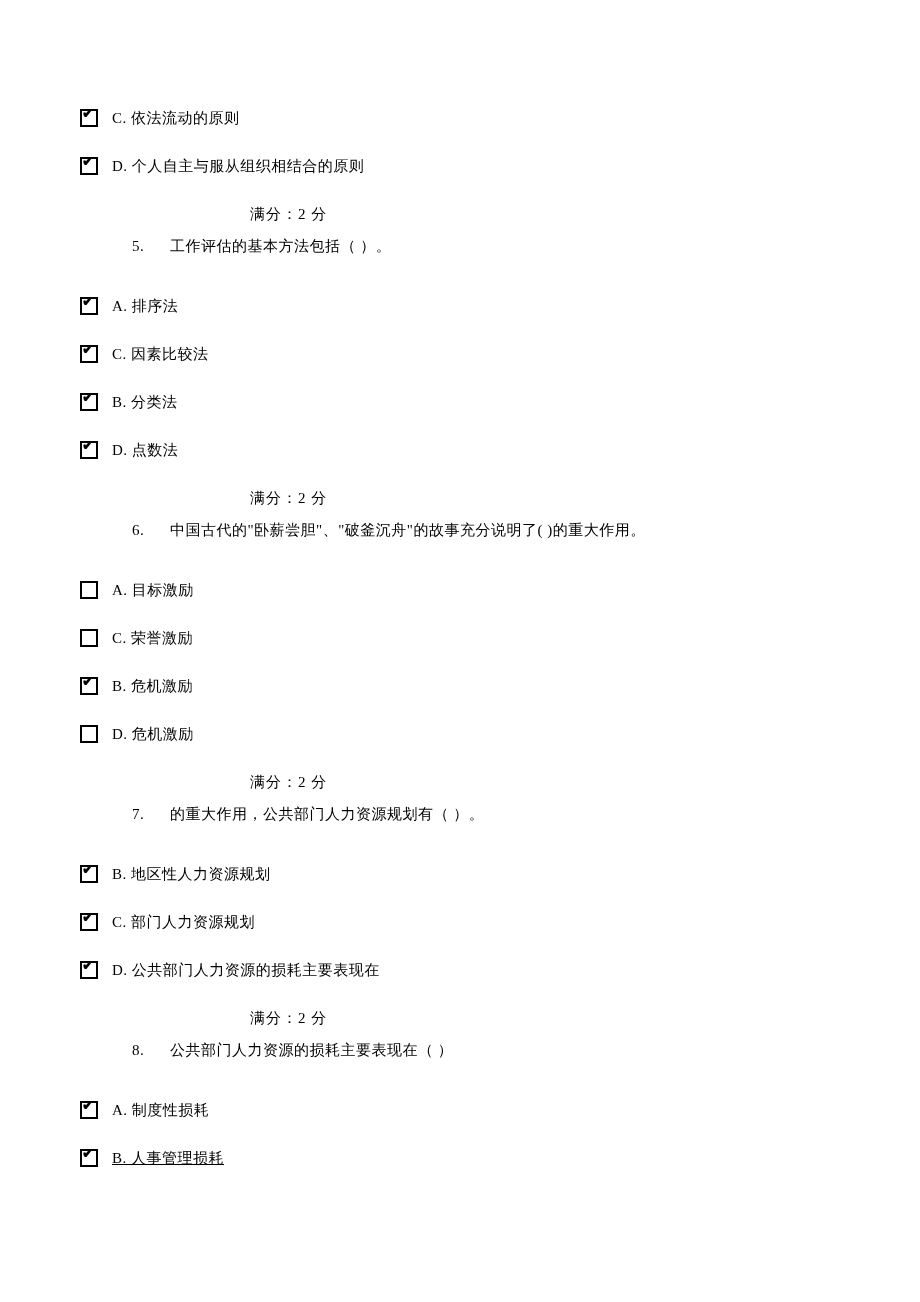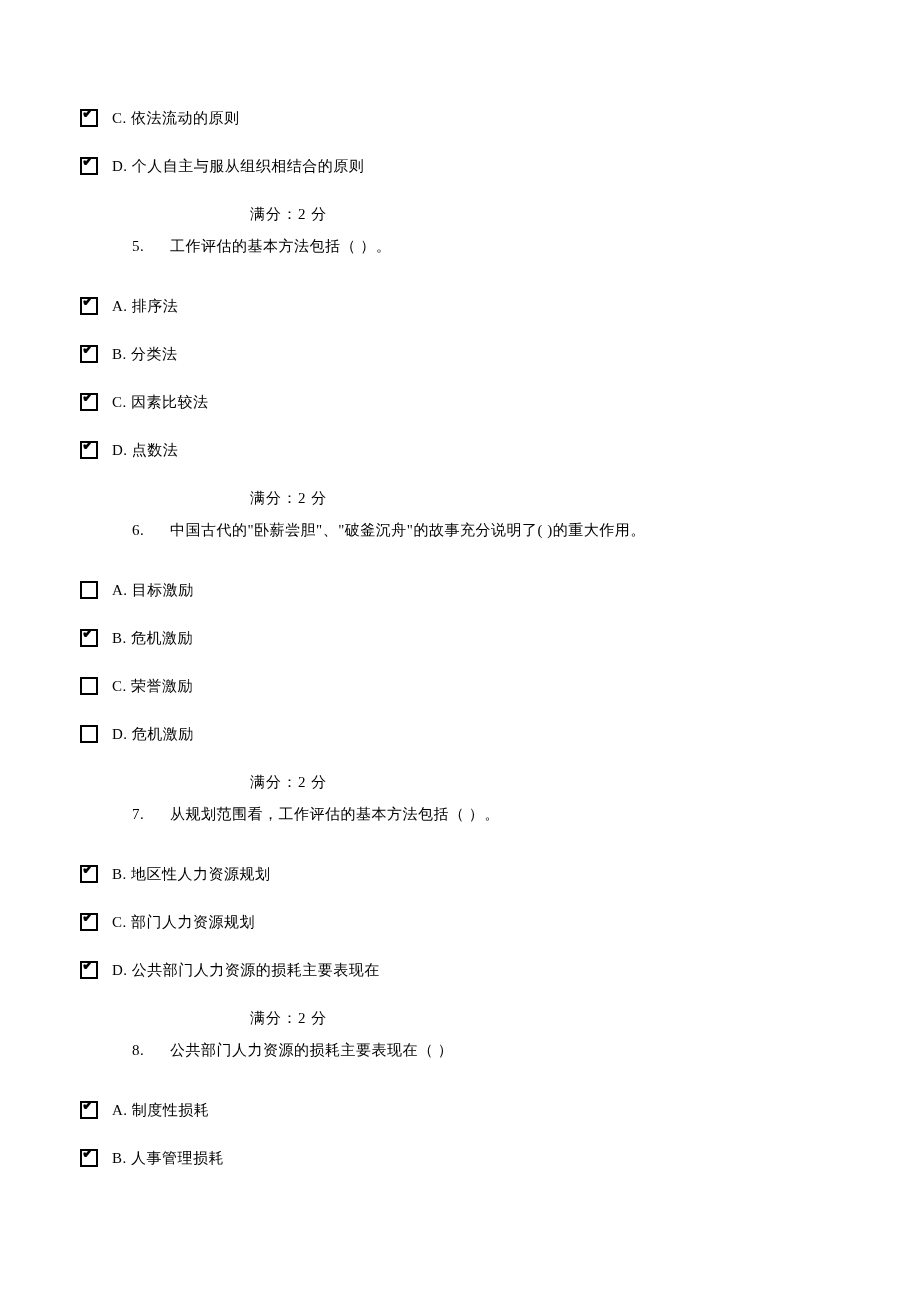--- a/index.html
+++ b/index.html
@@ -12,21 +12,21 @@
       width: 920px;
       box-sizing: border-box;
       line-height: 1.6;
     }
     .option-row {
       display: flex;
       align-items: center;
       margin-bottom: 24px;
       margin-top: 6px;
     }
-    .option-row:last-of-type { margin-bottom: 12px; }
+    .option-row:last-of-type { margin-bottom: 12px; text-decoration: underline; }
     .checkbox-wrap {
       display: inline-block;
       width: 18px;
       height: 18px;
       border: 2px solid #000;
       box-sizing: border-box;
       margin-right: 10px;
       position: relative;
       flex-shrink: 0;
       background: #fff;
@@ -73,50 +73,50 @@
       <span class="option-text">D. 个人自主与服从组织相结合的原则</span>
     </div>
     <div class="score-line"><span>满分：</span><span>2</span><span>  分</span></div>
     <div class="question-line"><span class="qnum">5.</span><span class="qtext">工作评估的基本方法包括（   ）。</span></div>
     <div class="option-row">
       <span class="checkbox-wrap checked"></span>
       <span class="option-text">A. 排序法</span>
     </div>
     <div class="option-row">
       <span class="checkbox-wrap checked"></span>
-      <span class="option-text">B. 分类法</span>
+      <span class="option-text">C. 因素比较法</span>
     </div>
     <div class="option-row">
       <span class="checkbox-wrap checked"></span>
-      <span class="option-text">C. 因素比较法</span>
+      <span class="option-text">B. 分类法</span>
     </div>
     <div class="option-row">
       <span class="checkbox-wrap checked"></span>
       <span class="option-text">D. 点数法</span>
     </div>
     <div class="score-line"><span>满分：</span><span>2</span><span>  分</span></div>
     <div class="question-line"><span class="qnum">6.</span><span class="qtext">中国古代的"卧薪尝胆"、"破釜沉舟"的故事充分说明了(    )的重大作用。</span></div>
     <div class="option-row">
       <span class="checkbox-wrap"></span>
       <span class="option-text">A. 目标激励</span>
     </div>
     <div class="option-row">
+      <span class="checkbox-wrap"></span>
+      <span class="option-text">C. 荣誉激励</span>
+    </div>
+    <div class="option-row">
       <span class="checkbox-wrap checked"></span>
       <span class="option-text">B. 危机激励</span>
-    </div>
-    <div class="option-row">
-      <span class="checkbox-wrap"></span>
-      <span class="option-text">C. 荣誉激励</span>
     </div>
     <div class="option-row">
       <span class="checkbox-wrap"></span>
       <span class="option-text">D. 危机激励</span>
     </div>
     <div class="score-line"><span>满分：</span><span>2</span><span>  分</span></div>
-    <div class="question-line"><span class="qnum">7.</span><span class="qtext">从规划范围看，工作评估的基本方法包括（   ）。</span></div>
+    <div class="question-line"><span class="qnum">7.</span><span class="qtext">的重大作用，公共部门人力资源规划有（   ）。</span></div>
     <div class="option-row">
       <span class="checkbox-wrap checked"></span>
       <span class="option-text">B. 地区性人力资源规划</span>
     </div>
     <div class="option-row">
       <span class="checkbox-wrap checked"></span>
       <span class="option-text">C. 部门人力资源规划</span>
     </div>
     <div class="option-row">
       <span class="checkbox-wrap checked"></span>

